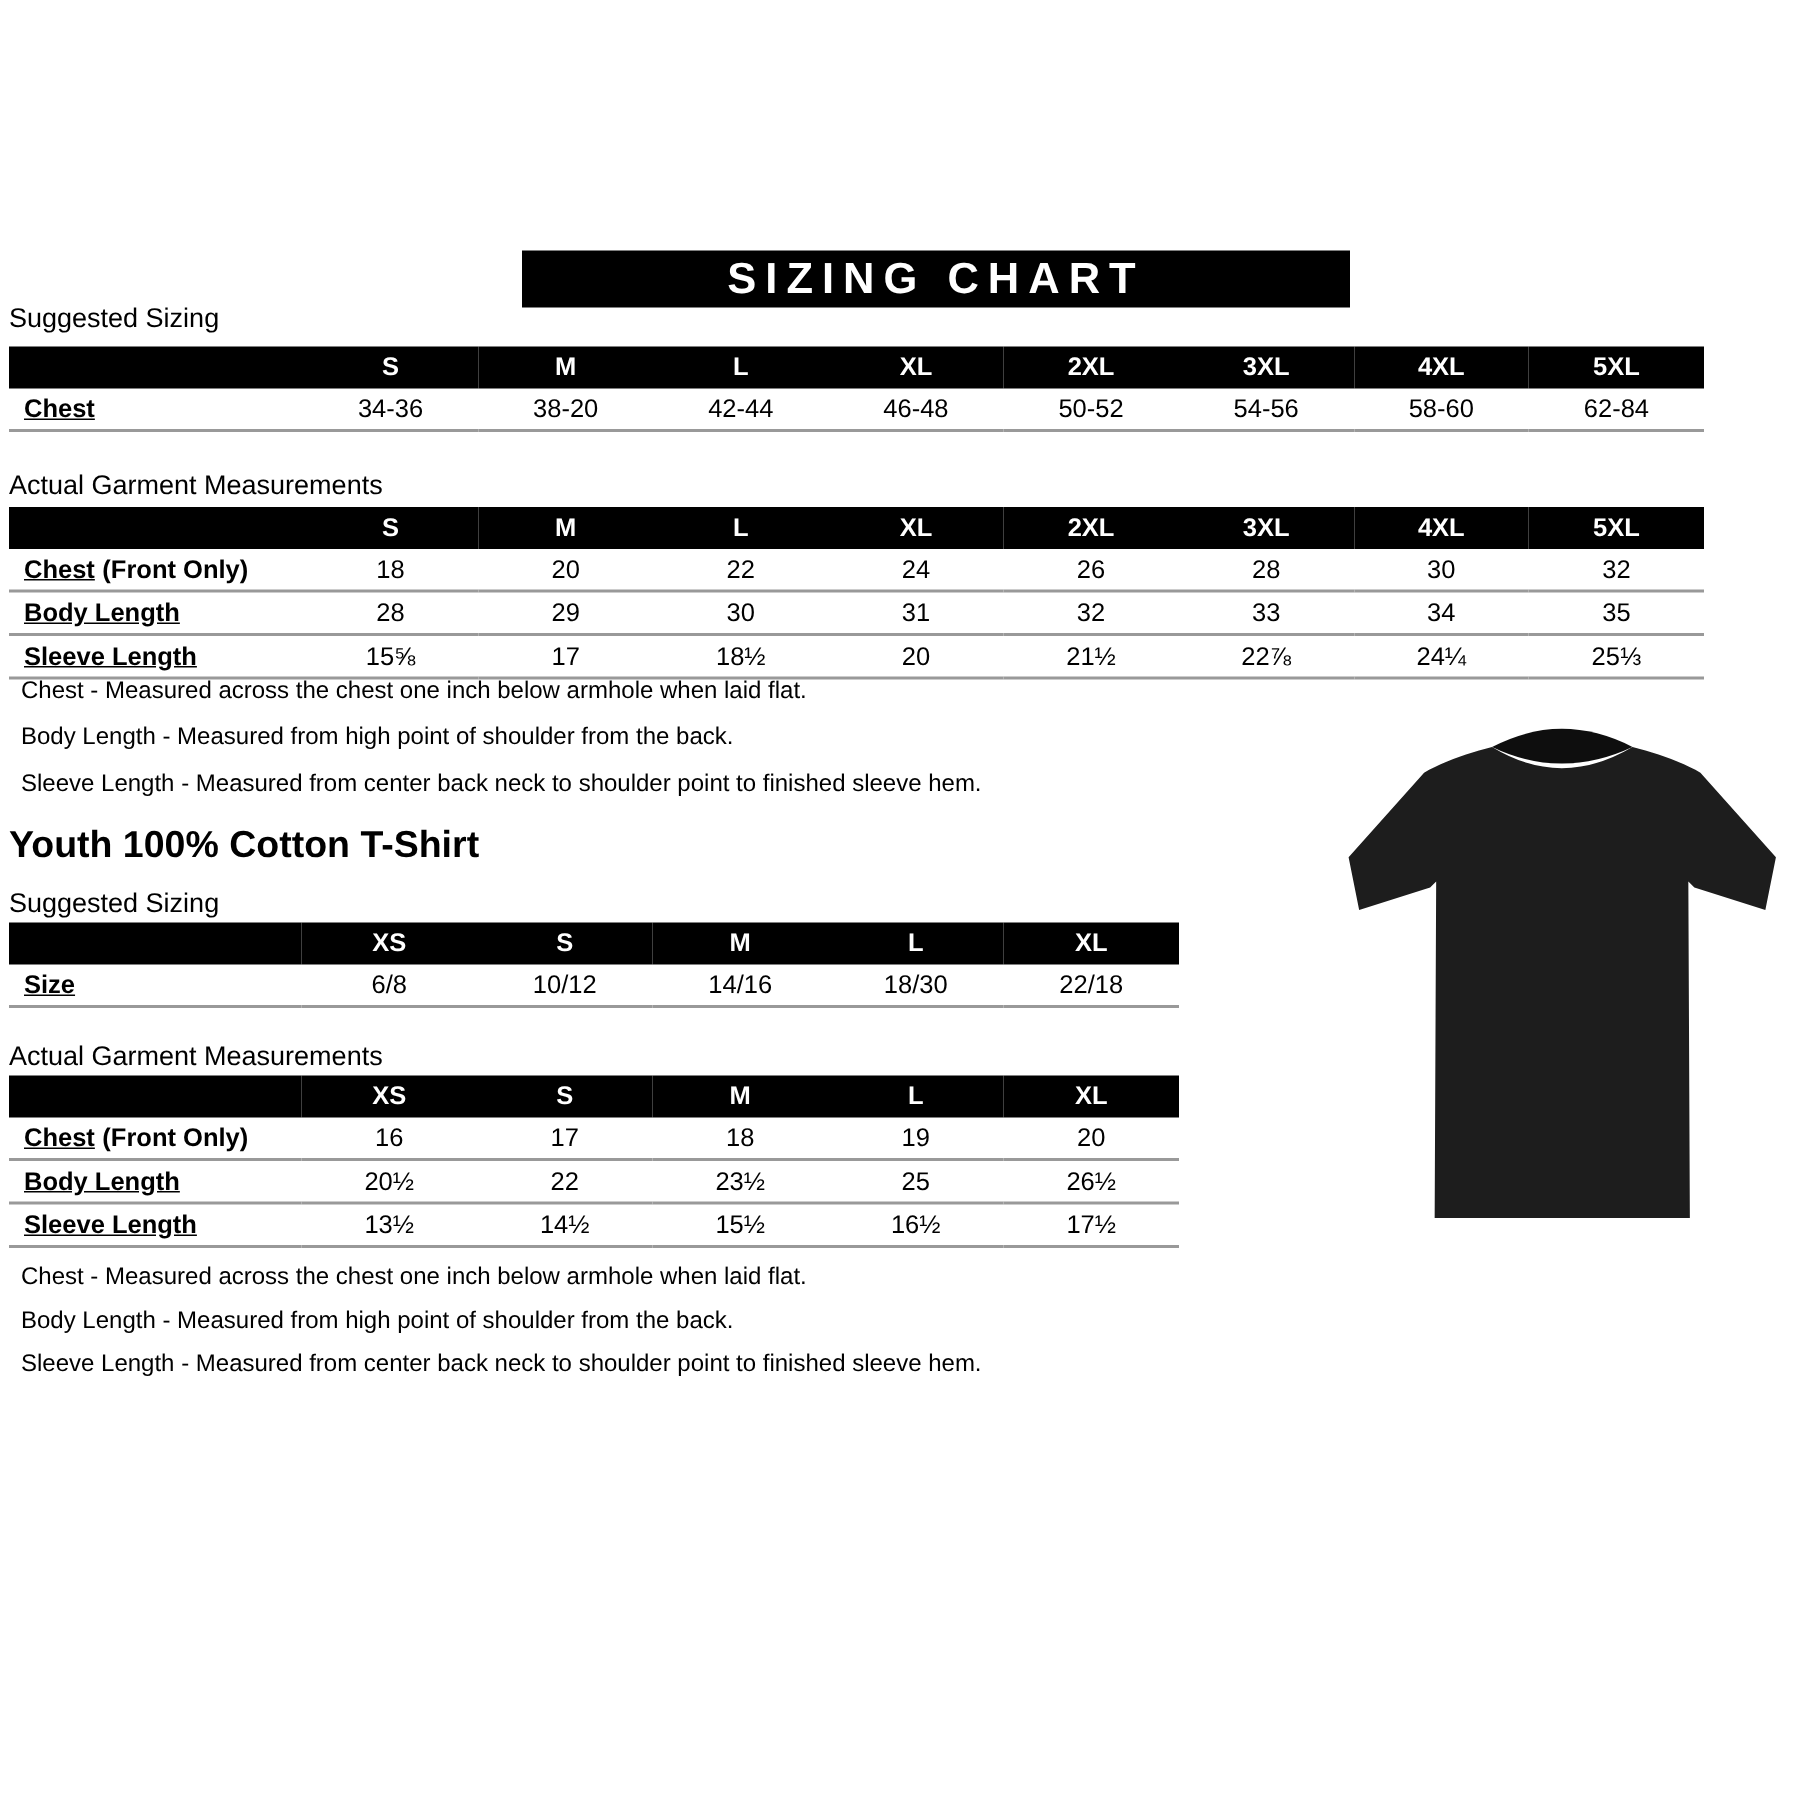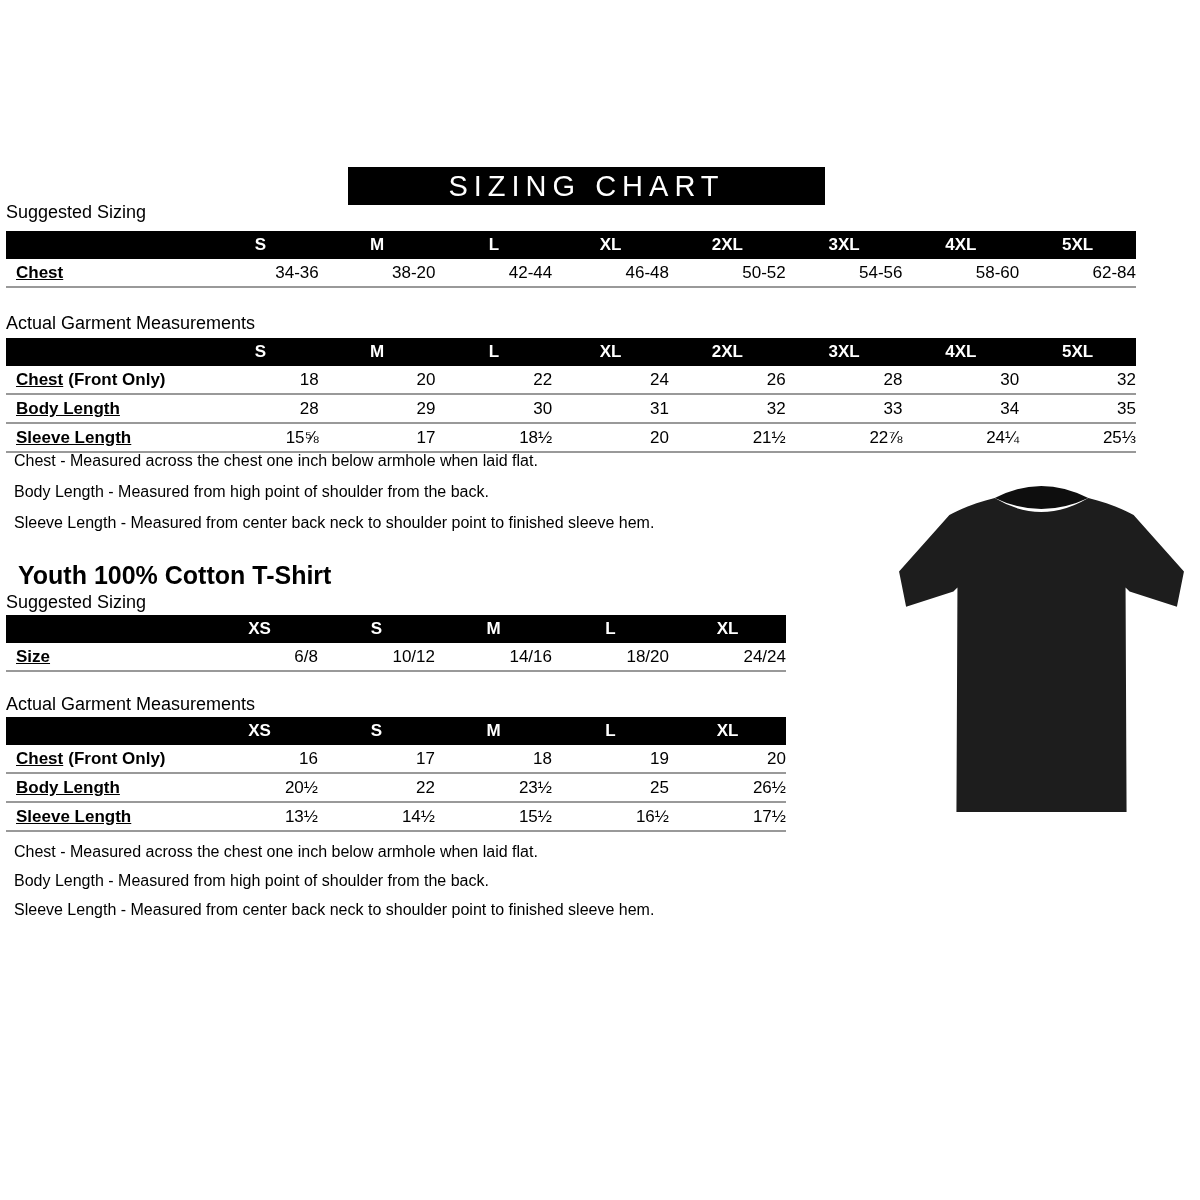--- a/index.html
+++ b/index.html
@@ -7,47 +7,47 @@
     position:relative; width:1200px; height:1200px; background:#ffffff;
     font-family:"Liberation Sans", sans-serif; color:#000; overflow:hidden;
   }
   .abs { position:absolute; }
 
   .title {
     left:14px; top:166px; margin:0; font-size:27px; font-weight:500;
     letter-spacing:0.3px;
   }
   .banner {
-    left:348px; top:167px; width:477px; height:38px; background:#000;
-    color:#fff; font-size:29px; font-weight:400; letter-spacing:6px;
+    left:348px; top:167px; width:552px; height:38px; background:#000;
+    color:#fff; font-size:29px; font-weight:700; letter-spacing:6px;
     display:flex; align-items:center; justify-content:center;
   }
   .section-label { font-size:18px; }
 
   table { border-collapse:collapse; table-layout:fixed; }
   th {
     background:#000; color:#fff; font-size:17px; font-weight:700;
     padding:4px 0; text-align:center;
   }
   td {
-    font-size:17px; text-align:right; padding:4px 0 3px 0;
+    font-size:17px; text-align:center; padding:4px 0 3px 0;
     border-bottom:2px solid #999;
   }
   td.lbl { text-align:left; padding-left:10px; }
   .b { font-weight:700;text-decoration:underline; }
   .suffix { font-weight:700; margin-left:5px; }
 
   .adult-table { left:6px; top:0; width:1130px; }
   .youth-table { left:6px; top:0; width:780px; }
 
   .notes { left:14px; font-size:16px; }
   .notes-adult div { margin-bottom:13px; }
   .notes-youth div { margin-bottom:11px; font-weight:500; }
 
-  .youth-title { left:6px; top:549px; margin:12px; font-size:25px; font-weight:700; }
+  .youth-title { left:6px; top:549px; margin:0; font-size:25px; font-weight:700; }
 
   .tshirt { left:890px; top:472px; }
 </style>
 </head>
 <body>
 
 <div class="page">
 
 
   <div class="abs banner">SIZING CHART</div>
@@ -170,22 +170,22 @@
         <th>L</th>
         <th>XL</th>
       </tr>
     </thead>
     <tbody>
       <tr>
         <td class="lbl b">Size</td>
         <td>6/8</td>
         <td>10/12</td>
         <td>14/16</td>
-        <td>18/20</td>
-        <td>24/24</td>
+        <td>18/30</td>
+        <td>22/18</td>
       </tr>
     </tbody>
   </table>
 
   <div class="abs section-label" style="left:6px; top:694px;">Actual Garment Measurements</div>
 
   <table class="abs youth-table" style="top:717px;">
     <colgroup>
         <col style="width:195px;">
         <col span="5">

